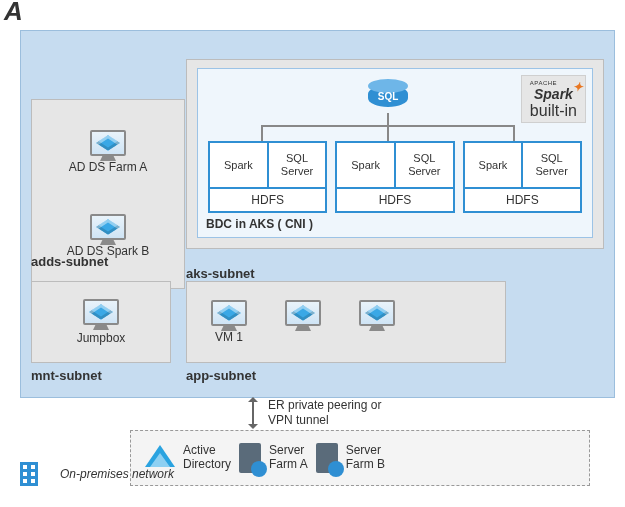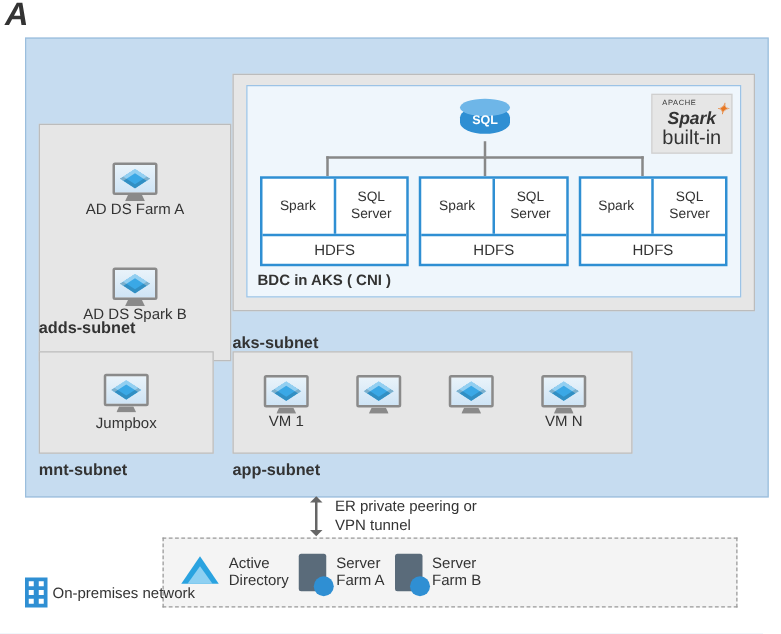--- a/index.html
+++ b/index.html
@@ -258,21 +258,21 @@
   }
   .srv-icon::after{
     content:""; position:absolute;
     right:-6px; bottom:-4px;
     width:16px; height:16px; border-radius:50%;
     background:#2f8fd3;
   }
   .building {
     position:absolute;
     left: 20px; top: 462px;
-    display:flex; align-items:center; gap:4px;
+    display:flex; align-items:center; gap:22px;font-style:italic;
   }
   .bld-icon {
     width:18px; height:24px;
     background:#2f8fd3;
     position:relative;
   }
   .bld-icon::before {
     content:""; position:absolute;
     left:3px; top:3px;
     width:12px; height:18px;
@@ -397,26 +397,20 @@
             <div class="cube"></div>
           </div>
         <div class="caption"></div>
       </div>
       <div class="vm-col">
         <div class="monitor">
             <div class="cube"></div>
           </div>
         <div class="caption"></div>
       </div>
-      <div class="vm-col">
-        <div class="monitor">
-            <div class="cube"></div>
-          </div>
-        <div class="caption">VM N</div>
-      </div>
     </div>
     <div class="subnet-label app-label" style="left:165px;top:337px">app-subnet</div>
 
   </div>
 
   <div class="conn-arrow"></div>
   <div class="conn-text" style="white-space:pre-line">ER private peering or
 VPN tunnel</div>
 
   <div class="onprem-box">

